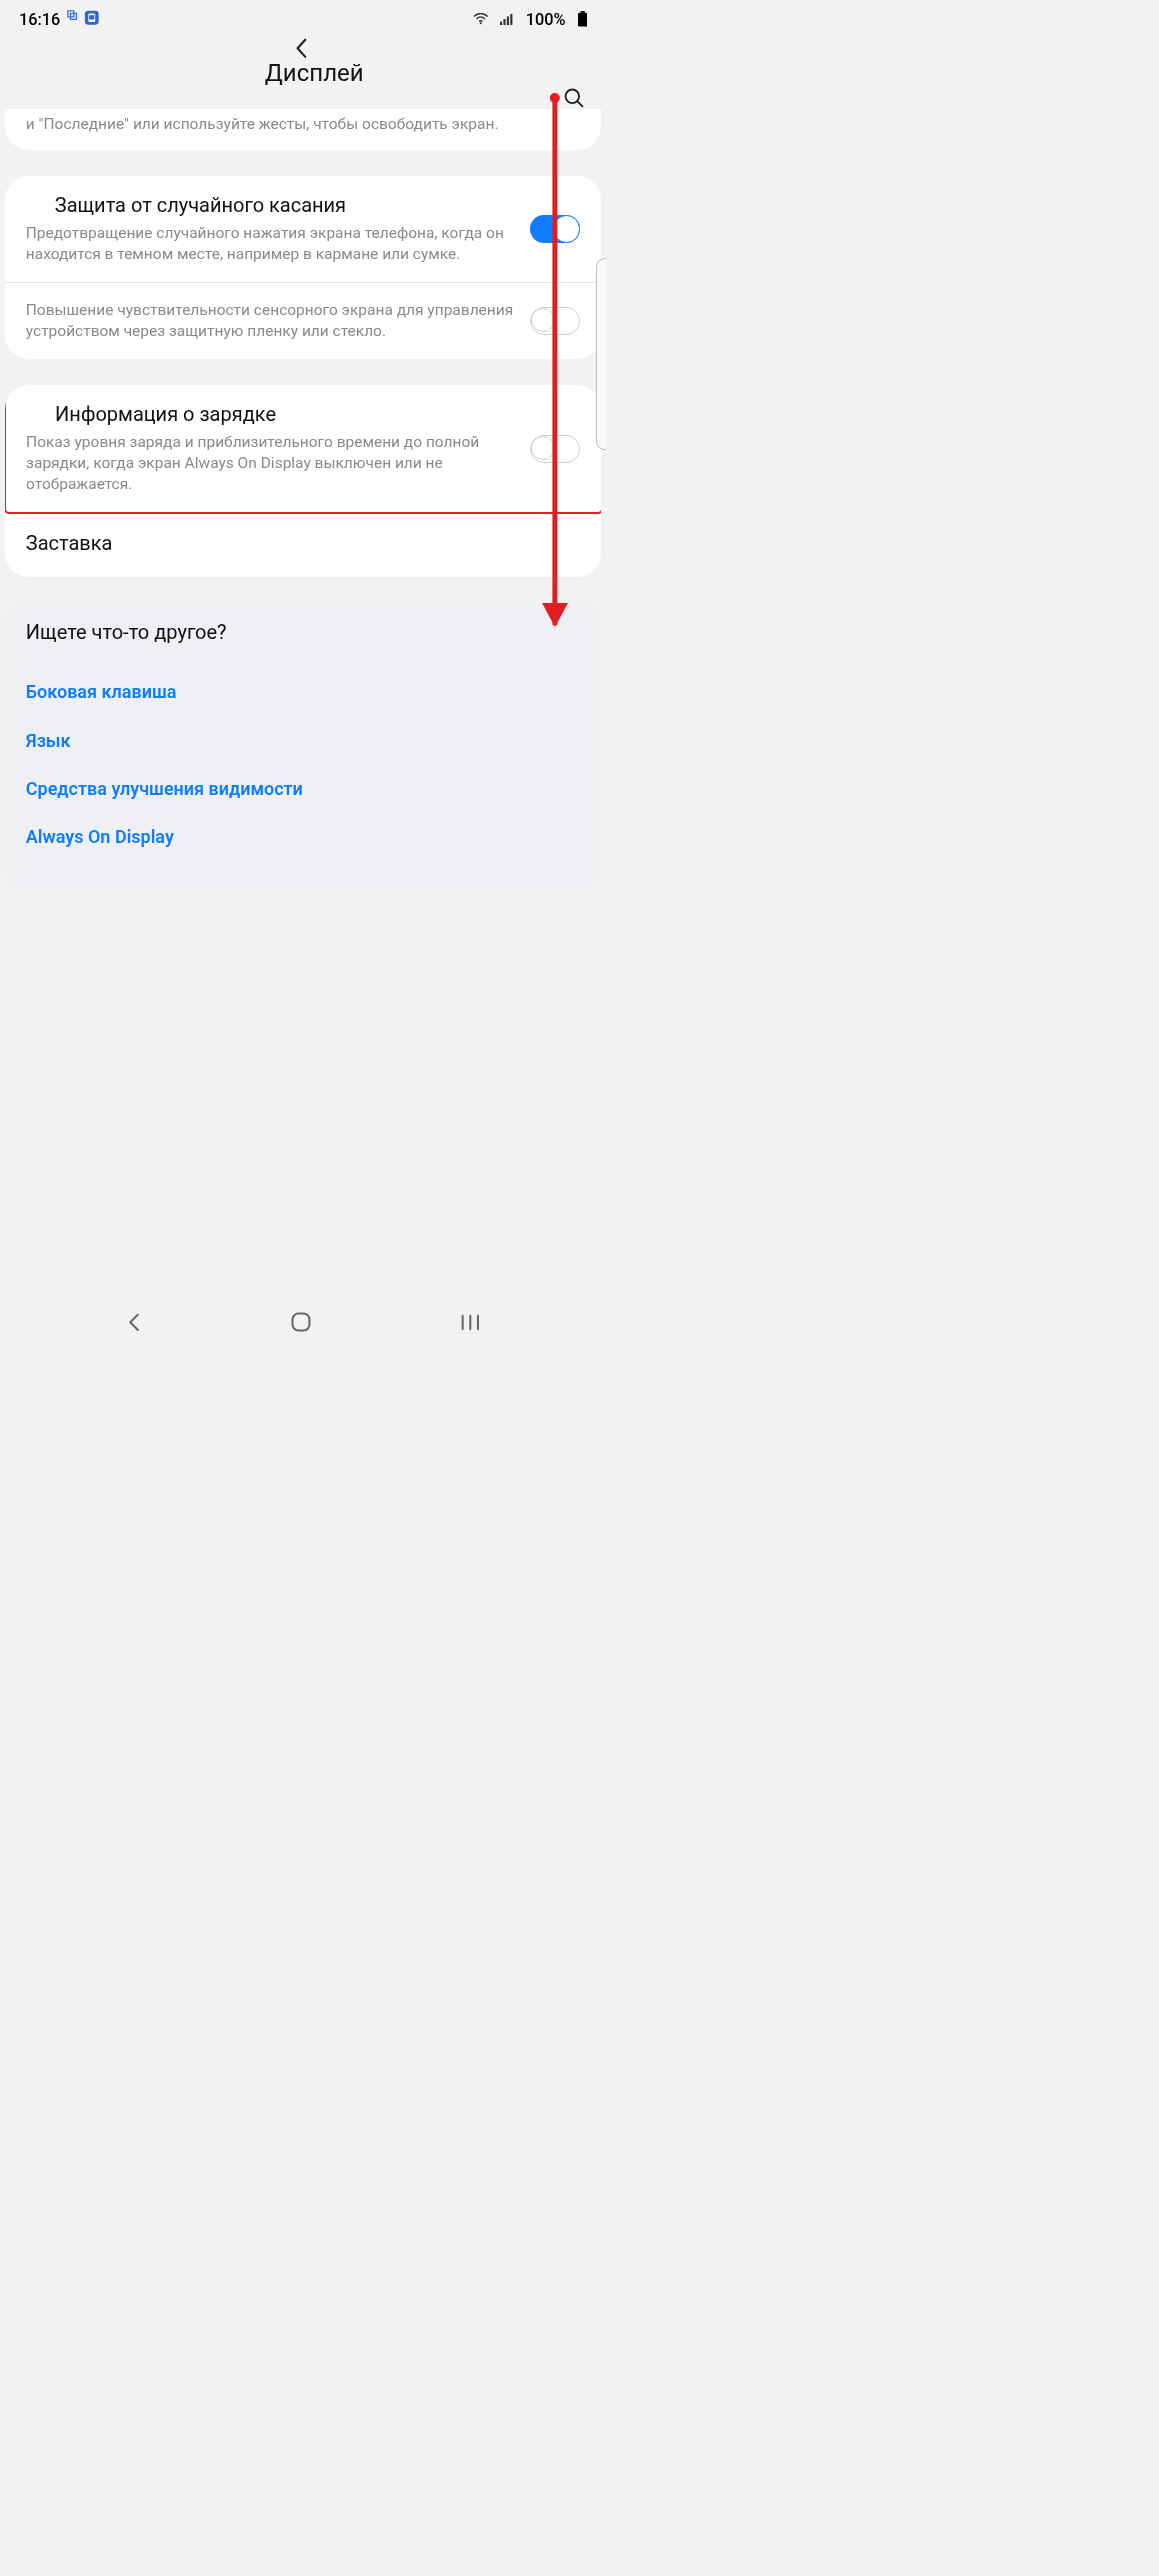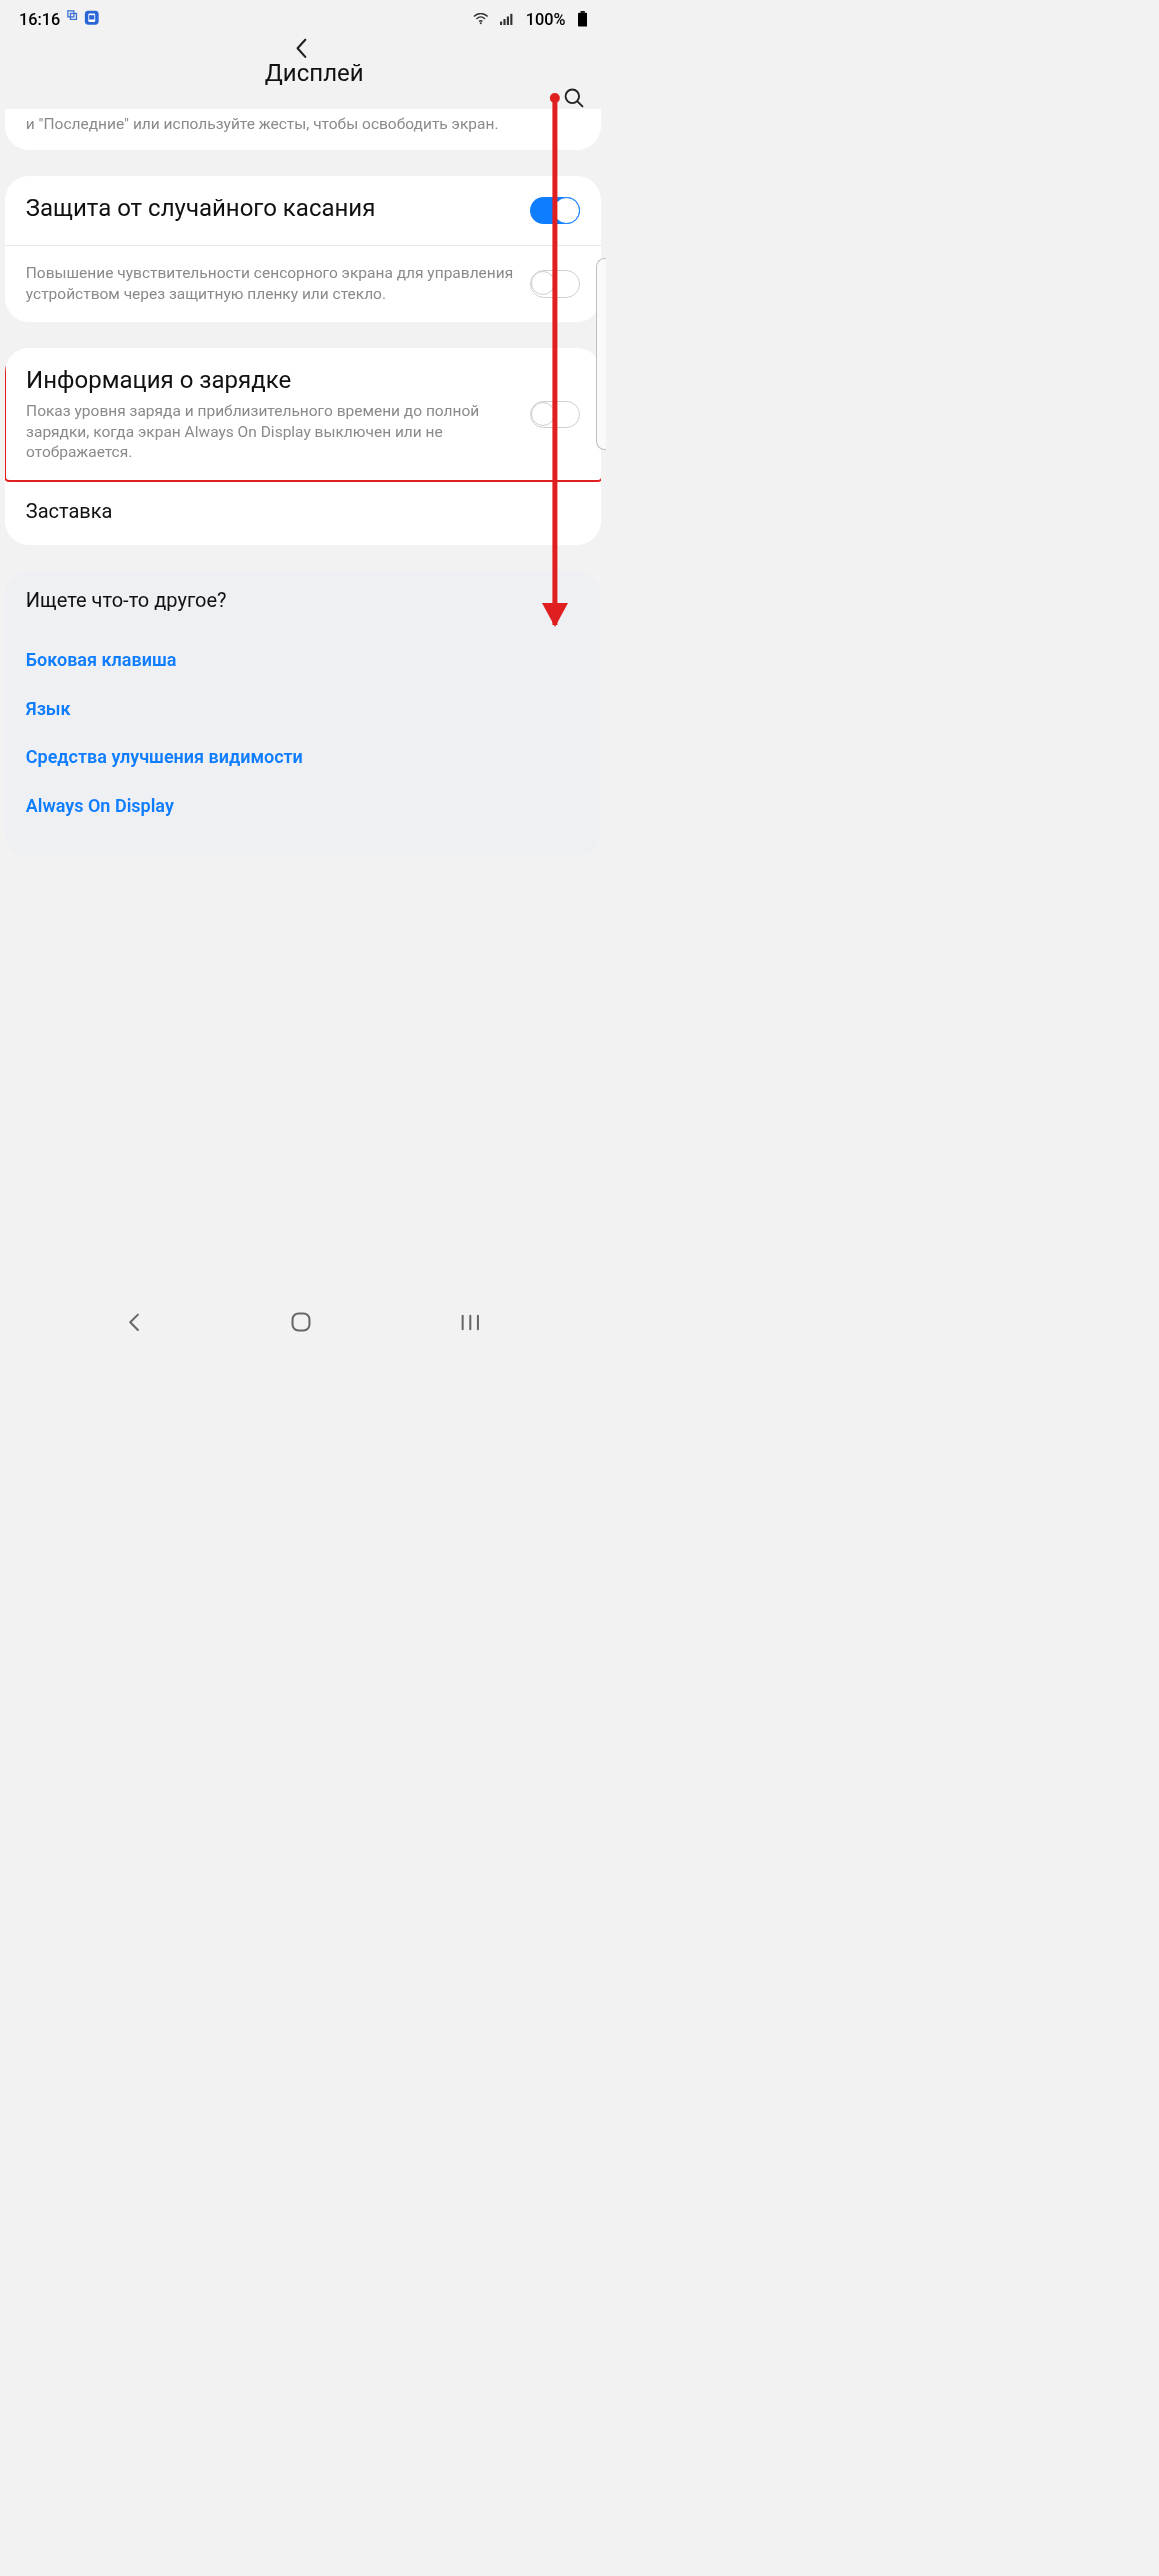--- a/index.html
+++ b/index.html
@@ -16,21 +16,21 @@
   .header-title { font-size: 24px; margin-left: 24px; font-weight: 400; color: #111; }
   .back-chevron { width: 13.7px; height: 20.6px; }
 
   
   .content { padding: 0 5.2px; }
   .card { background: #fff; border-radius: 24px; margin: 0 0 26px 0; overflow: hidden; }
   .card.first { border-top-left-radius: 0; border-top-right-radius: 0; margin-top: 15.5px; }
   .setting { padding: 17px 20.6px; display: flex; align-items: flex-start; }
   .setting + .setting.sep { border-top: 0.9px solid #e7e7e7; }
   .setting-body { flex: 1; padding-right: 13.7px; }
-  .setting-title { font-size: 24px; color: #111; margin-bottom: 5.2px; line-height: 1.25; }
+  .setting-title { font-size: 20px; color: #111; margin-bottom: 5.2px; line-height: 1.25; margin-left: 29px; }
   .setting-desc { font-size: 15.5px; color: #8a8a8a; line-height: 1.35; }
   .setting-only-title { font-size: 20px; color: #111; line-height: 1.25; }
 
   
   .toggle { width: 50px; height: 27.5px; border-radius: 17px; position: relative; flex-shrink: 0; align-self: center; }
   .toggle.off { background: #fff; border: 1.7px solid #cfcfcf; }
   .toggle.off::after { content: ""; position: absolute; left: 0; top: 0; width: 24px; height: 24px; border-radius: 50%; border: 1.7px solid #cfcfcf; background: #fff; box-sizing: border-box; }
   .toggle.on { background: #0f7dff; }
   .toggle.on::after { content: ""; position: absolute; right: 0; top: 0; width: 27.5px; height: 27.5px; border-radius: 50%; background: #fff; border: 1.7px solid #0f7dff; box-sizing: border-box; }
 
@@ -130,20 +130,21 @@
     <div class="card first">
       <div class="truncated-top">
         <div class="truncated-text">и "Последние" или используйте жесты, чтобы освободить экран.</div>
       </div>
     </div>
 
     <div class="card">
       <div class="setting">
         <div class="setting-body">
           <div class="setting-title">Защита от случайного касания</div>
+          <div class="setting-desc">Предотвращение случайного нажатия экрана телефона, когда он находится в темном месте, например в кармане или сумке.</div>
         </div>
         <div class="toggle on"></div>
       </div>
       <div class="setting sep">
         <div class="setting-body">
           <div class="setting-desc">Повышение чувствительности сенсорного экрана для управления устройством через защитную пленку или стекло.</div>
         </div>
         <div class="toggle off"></div>
       </div>
     </div>

